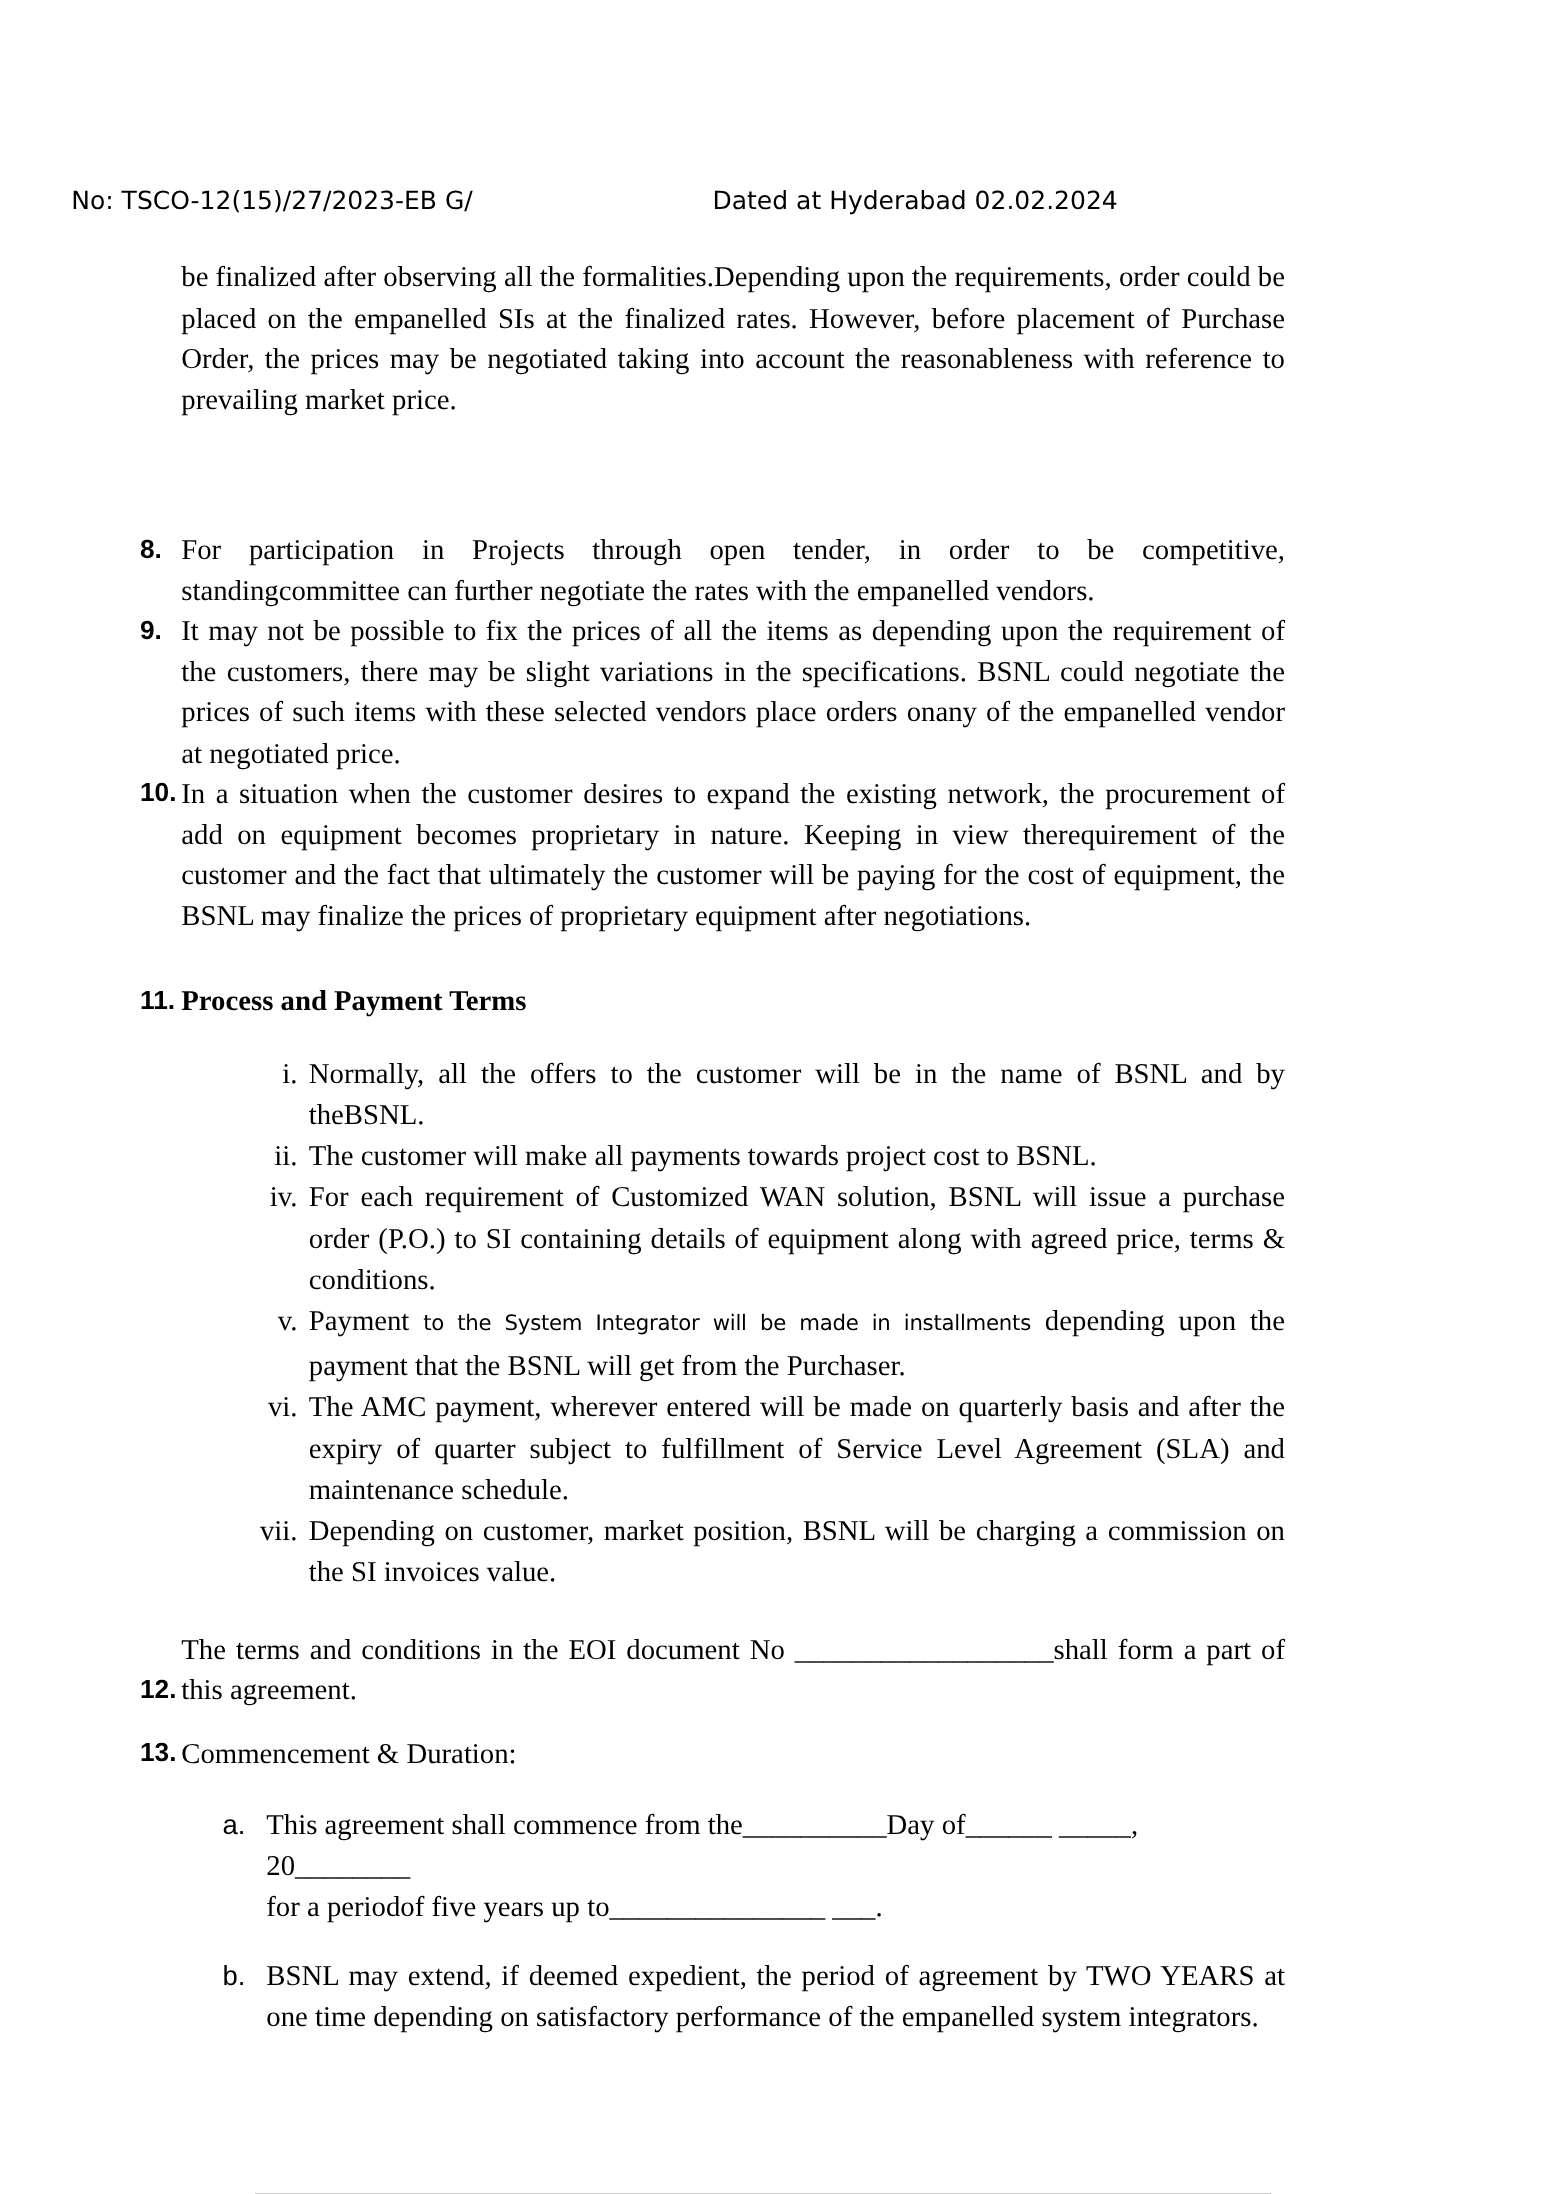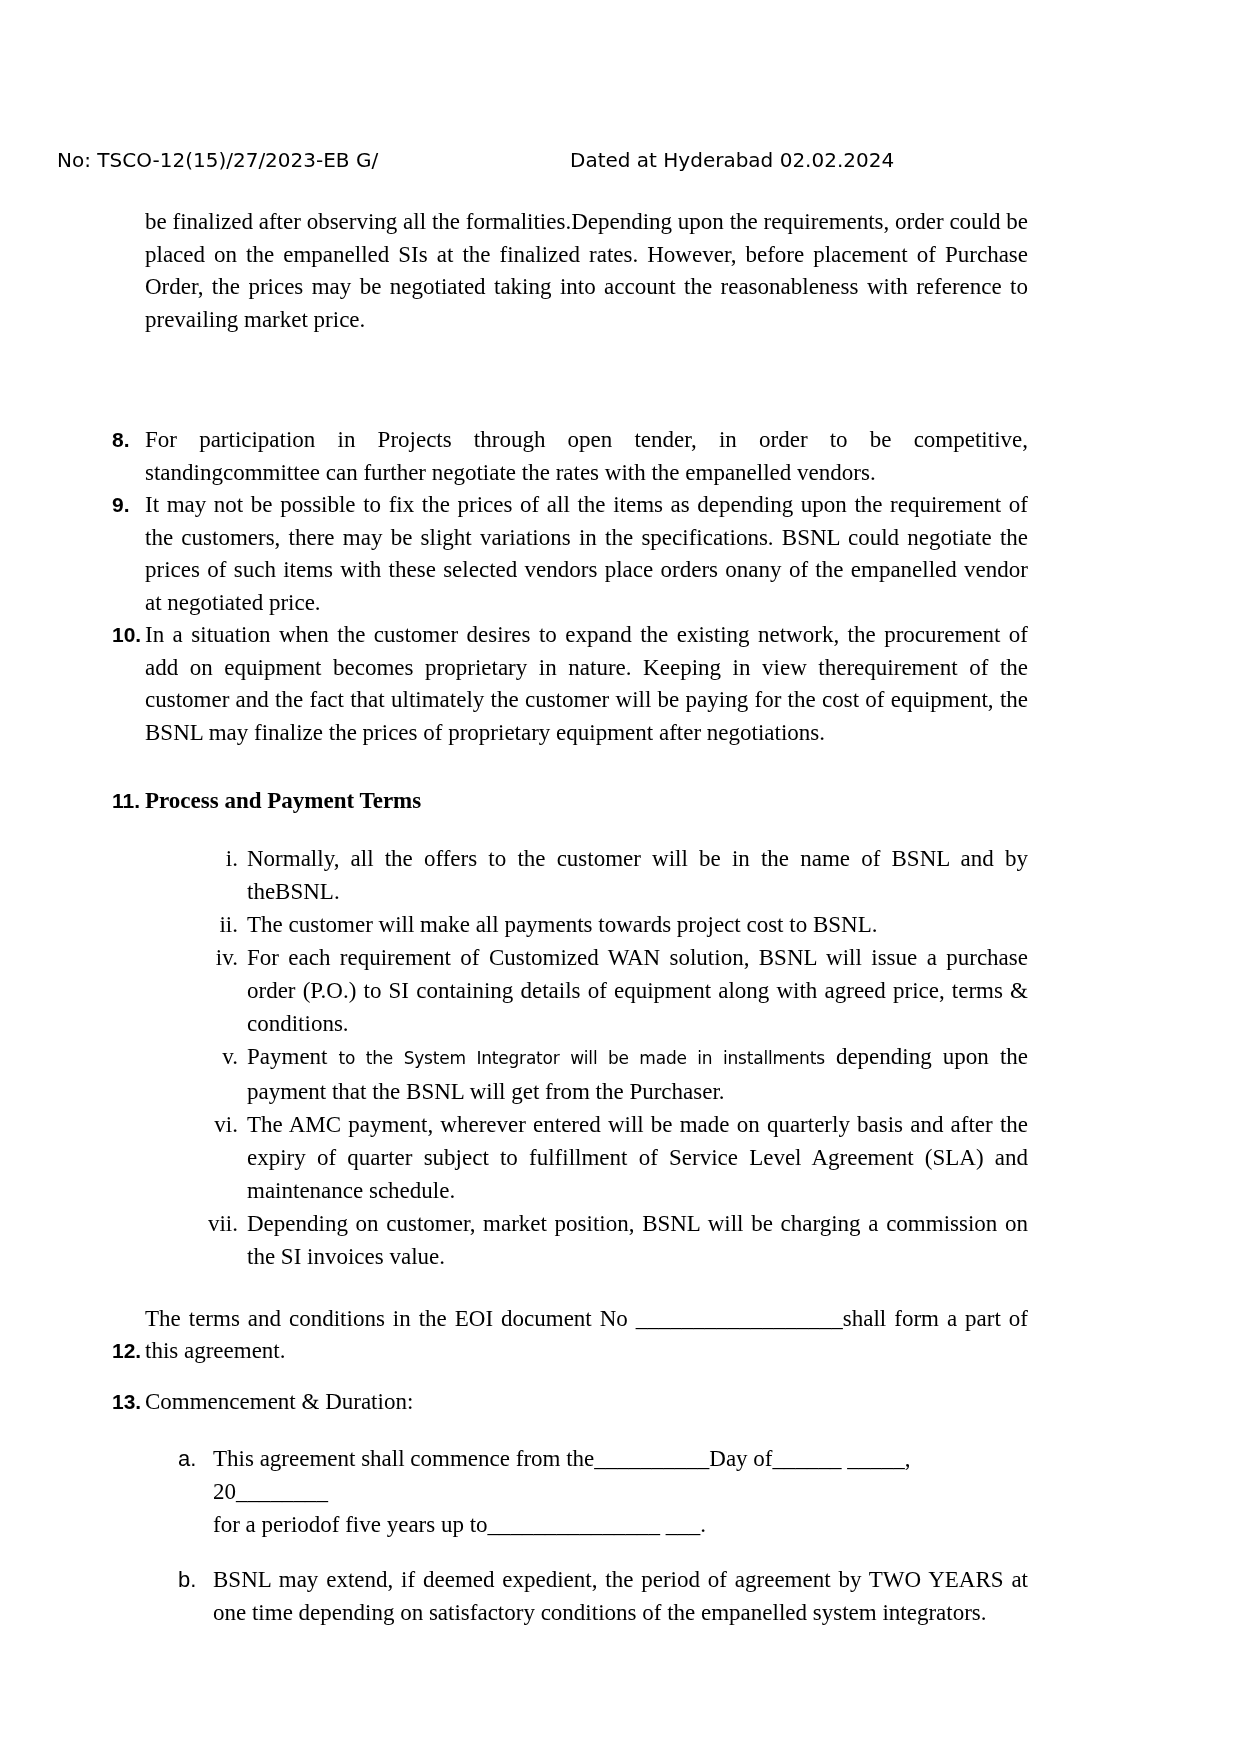--- a/index.html
+++ b/index.html
@@ -125,16 +125,16 @@
   <div class="letter-item mt-a">
     <span class="letter">a.</span>
     <div class="itext">
       <div>This agreement shall commence from the__________Day of______ _____, 20________</div>
       <div>for a periodof five years up to_______________ ___.</div>
     </div>
   </div>
 
   <div class="letter-item mt-b">
     <span class="letter">b.</span>
-    <div class="itext just">BSNL may extend, if deemed expedient, the period of agreement by TWO YEARS at one time depending on satisfactory conditions of the empanelled system integrators.</div>
+    <div class="itext just">BSNL may extend, if deemed expedient, the period of agreement by TWO YEARS at one time depending on satisfactory performance of the empanelled system integrators.</div>
   </div>
 
 </div>
 
 </body></html>

